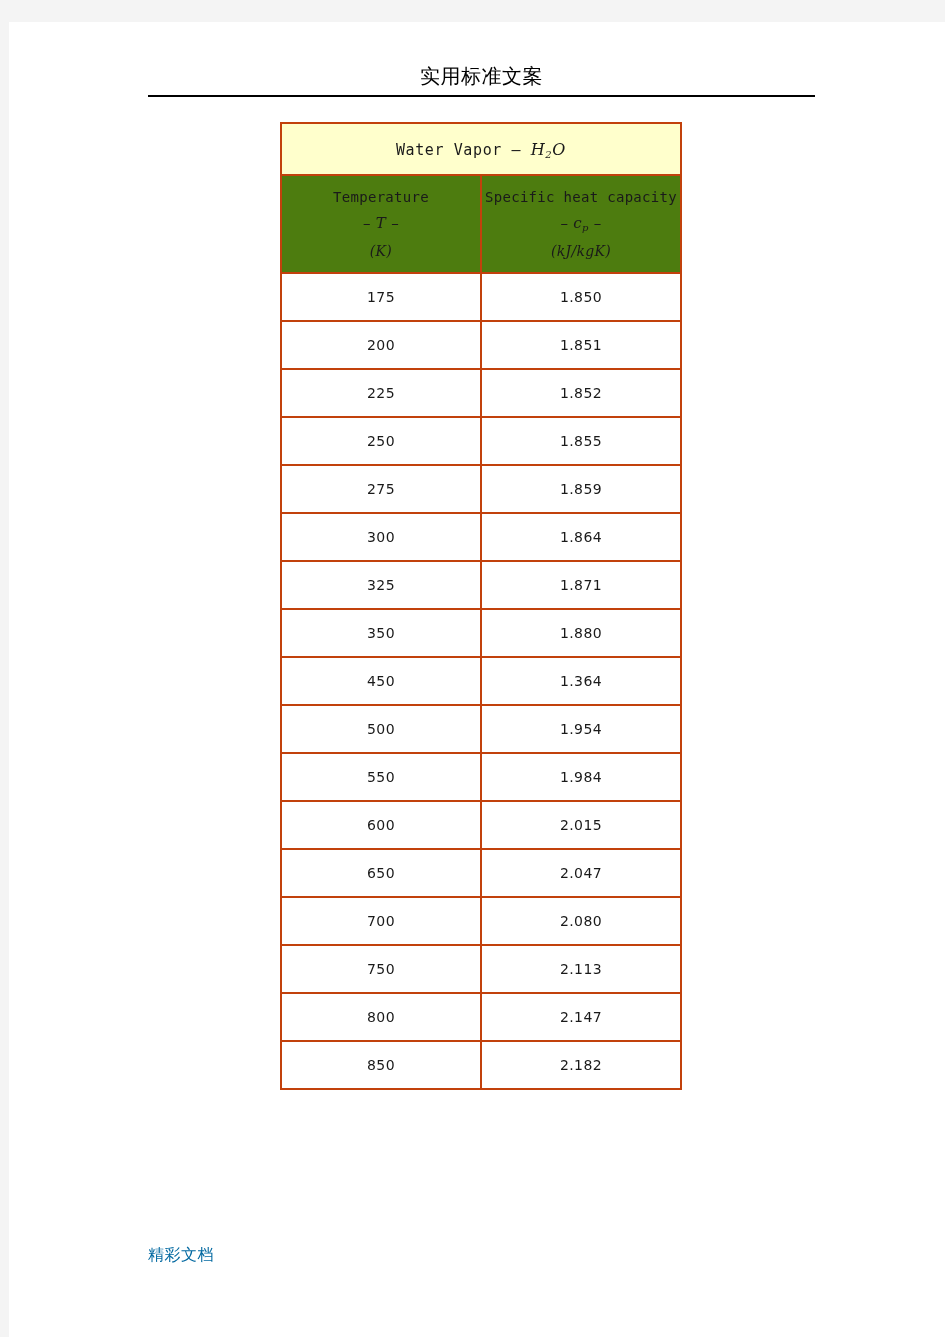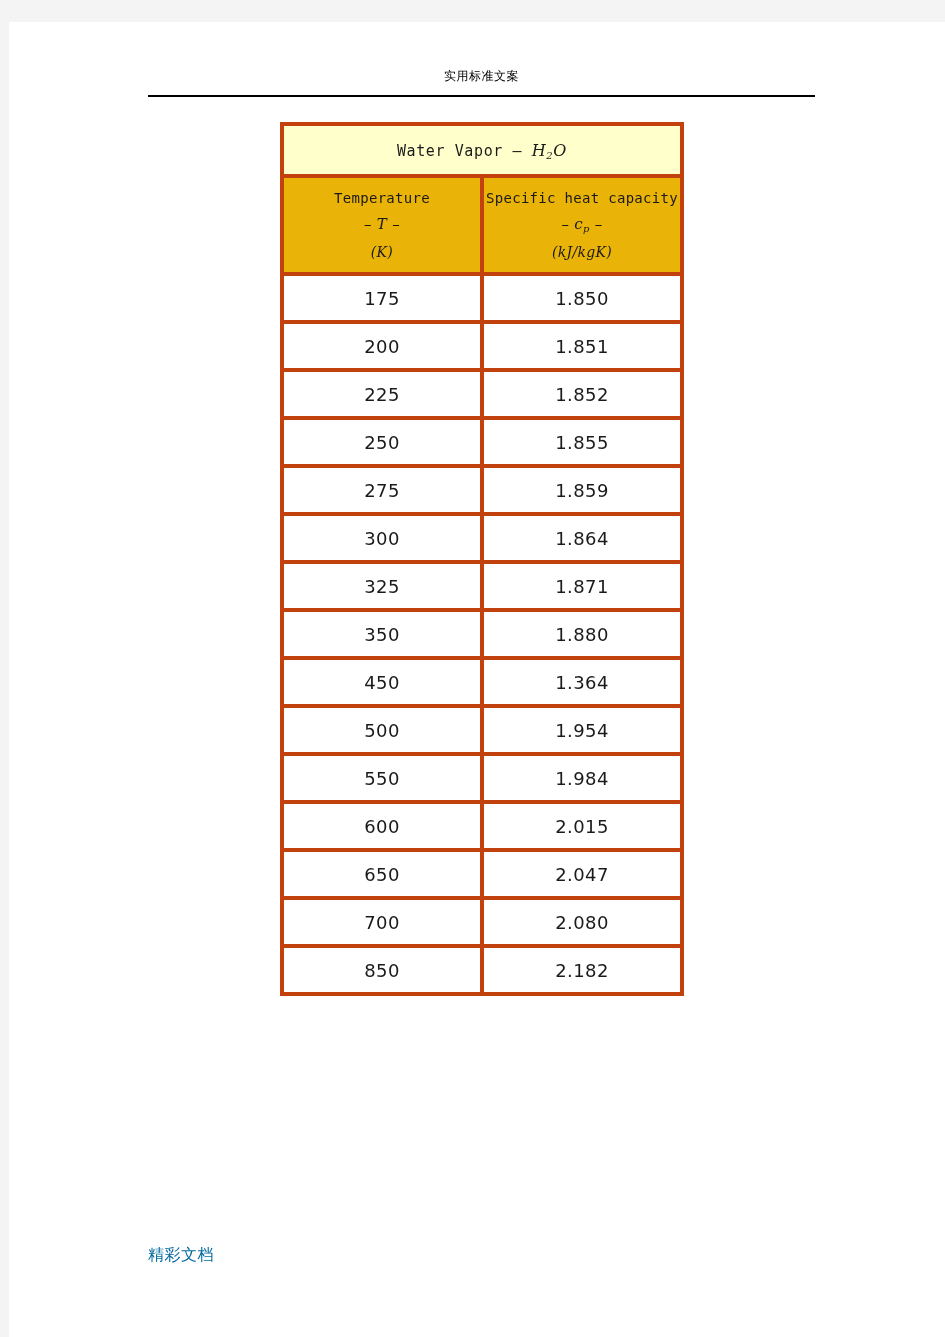--- a/index.html
+++ b/index.html
@@ -29,21 +29,21 @@
   
   #doc-header {
     position: absolute;
     left: 139px;
     top: 44px;
     width: 667px;
     text-align: center;
   }
   #doc-header .header-text {
     font-family: "DejaVu Sans", sans-serif;
-    font-size: 12px;
+    font-size: 20px;
     color: #000000;
     line-height: 20px;
     letter-spacing: 0.5px;
   }
   #header-rule {
     position: absolute;
     left: 139px;
     top: 73px;
     width: 667px;
     height: 0;
@@ -53,21 +53,21 @@
   
   #data-table {
     position: absolute;
     left: 271px;
     top: 100px;
     width: 400px;
     border-collapse: collapse;
     table-layout: fixed;
   }
   #data-table td {
-    border: 4px solid #c2410c;
+    border: 2px solid #c2410c;
     text-align: center;
     vertical-align: middle;
     padding: 0;
     margin-left: 44px;
   }
 
   
   .title-cell {
     background: #ffffcc;
     height: 52px;
@@ -83,21 +83,21 @@
   }
   .title-cell .formula sub {
     font-size: 10px;
     vertical-align: baseline;
     position: relative;
     bottom: -3px;
   }
 
   
   .col-head {
-    background: #eab308;
+    background: #4d7c0f;
     height: 98px;
     font-family: "DejaVu Sans Mono", monospace;
     font-size: 14px;
     color: #1a1a1a;
     line-height: 26px;
     letter-spacing: 0.3px;
   }
   .col-head .head-name { display: block; }
   .col-head .head-symbol {
     display: block;
@@ -116,21 +116,21 @@
     font-family: "DejaVu Serif", serif;
     font-style: italic;
     font-size: 14px;
   }
 
   
   .data-cell {
     background: #ffffff;
     height: 48px;
     font-family: "DejaVu Sans", sans-serif;
-    font-size: 18px;
+    font-size: 14px;
     color: #1a1a1a;
     letter-spacing: 0.4px;
   }
   .col-temp { width: 200px; }
   .col-cp   { width: 200px; }
 
   
   #doc-footer {
     position: absolute;
     left: 139px;
@@ -228,20 +228,28 @@
         </tr>
         <tr>
           <td class="data-cell">650</td>
           <td class="data-cell">2.047</td>
         </tr>
         <tr>
           <td class="data-cell">700</td>
           <td class="data-cell">2.080</td>
         </tr>
         <tr>
+          <td class="data-cell">750</td>
+          <td class="data-cell">2.113</td>
+        </tr>
+        <tr>
+          <td class="data-cell">800</td>
+          <td class="data-cell">2.147</td>
+        </tr>
+        <tr>
           <td class="data-cell">850</td>
           <td class="data-cell">2.182</td>
         </tr>
       </tbody>
   </table>
 
   <div id="doc-footer">
     <span class="footer-text">精彩文档</span>
   </div>
 

